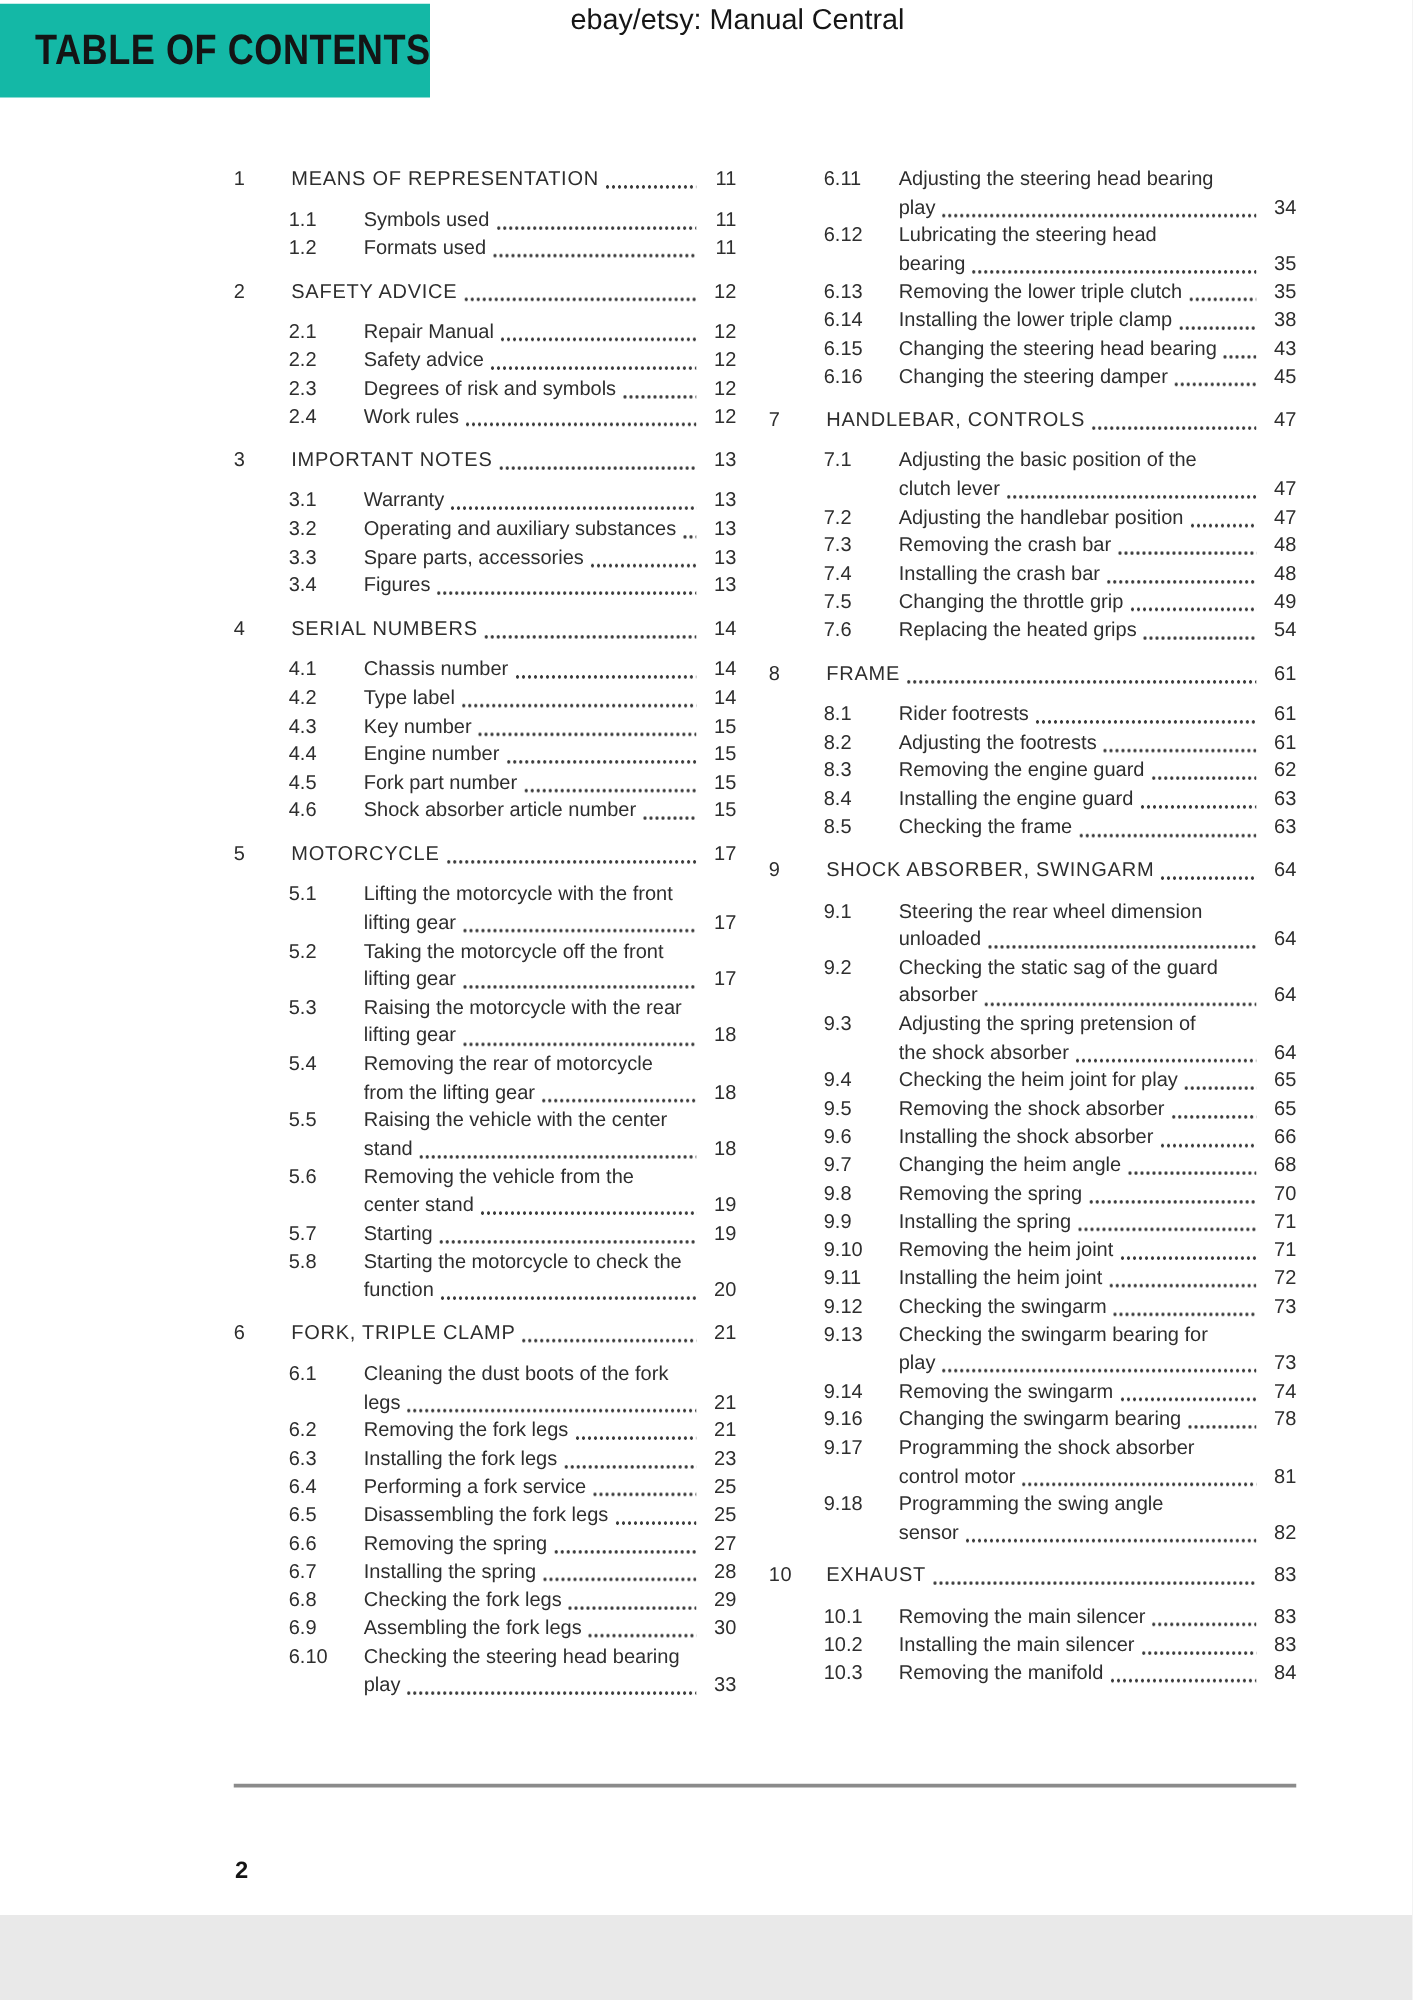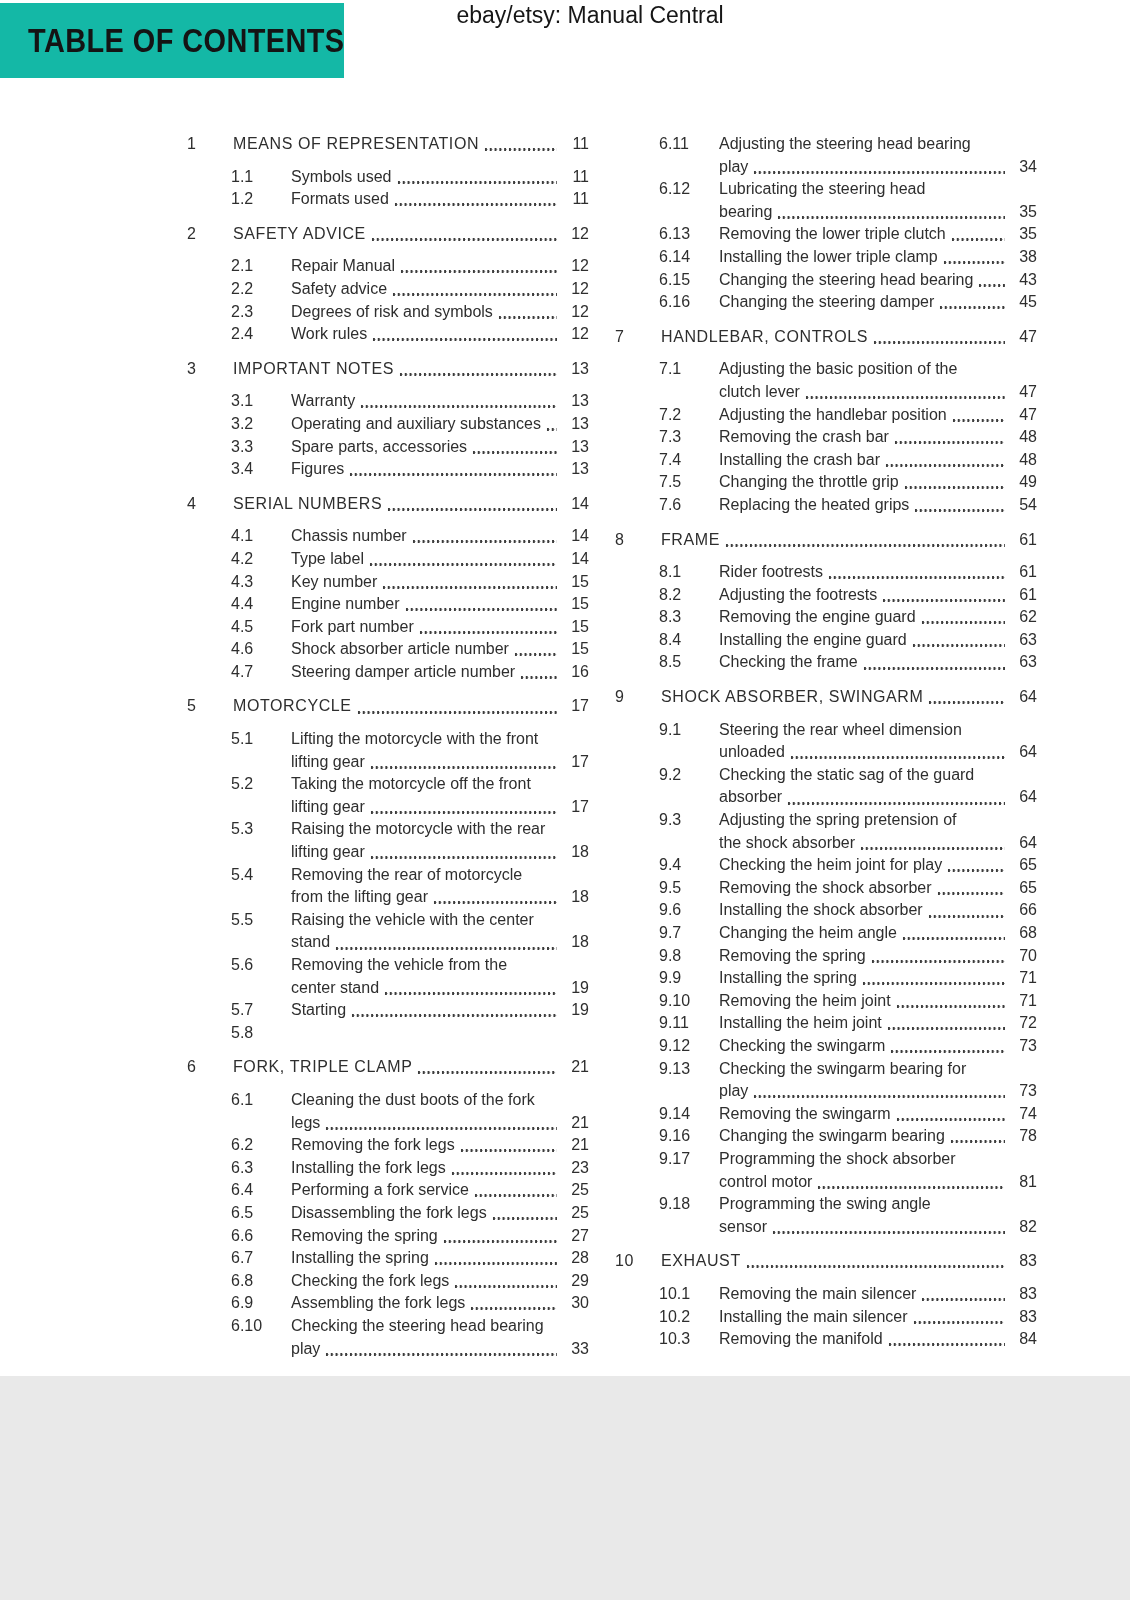--- a/index.html
+++ b/index.html
@@ -1,17 +1,17 @@
 <!DOCTYPE html>
 <html><head>
 <meta charset="utf-8">
 <style>
   html,body { margin:0; padding:0; background:#e9e9e9; }
   .page {
-    position:relative; width:1130px; height:1376px; margin:0 auto;
+    position:relative; width:1130px; height:1532px; margin:0 auto;
     background:#ffffff; overflow:hidden;
     font-family:"Liberation Sans", sans-serif; color:#2e2e2e;
   }
   .running-header {
     position:absolute; left:25px; top:2px; width:1130px;
     text-align:center; font-size:23px; color:#161616;
   }
   .running-footer {
     position:absolute; left:25px; top:1570px; width:1130px;
     text-align:center; font-size:23px; color:#161616;
@@ -262,30 +262,20 @@
         <div class="entry l2">
           <span class="num">4.6</span>
           <div class="body">
             <div class="lastline">
               <span class="t">Shock absorber article number</span>
               <span class="leader"></span>
               <span class="pg">15</span>
             </div>
           </div>
         </div>
-        <div class="entry l2">
-          <span class="num">4.7</span>
-          <div class="body">
-            <div class="lastline">
-              <span class="t">Steering damper article number</span>
-              <span class="leader"></span>
-              <span class="pg">16</span>
-            </div>
-          </div>
-        </div>
         <div class="entry l1">
           <span class="num">5</span>
           <div class="body">
             <div class="lastline">
               <span class="t">MOTORCYCLE</span>
               <span class="leader"></span>
               <span class="pg">17</span>
             </div>
           </div>
         </div>
@@ -360,20 +350,28 @@
           <div class="body">
             <div class="lastline">
               <span class="t">Starting</span>
               <span class="leader"></span>
               <span class="pg">19</span>
             </div>
           </div>
         </div>
         <div class="entry l2">
           <span class="num">5.8</span>
+          <div class="body">
+            <div class="line">Starting the motorcycle to check the</div>
+            <div class="lastline">
+              <span class="t">function</span>
+              <span class="leader"></span>
+              <span class="pg">20</span>
+            </div>
+          </div>
         </div>
         <div class="entry l1">
           <span class="num">6</span>
           <div class="body">
             <div class="lastline">
               <span class="t">FORK, TRIPLE CLAMP</span>
               <span class="leader"></span>
               <span class="pg">21</span>
             </div>
           </div>

